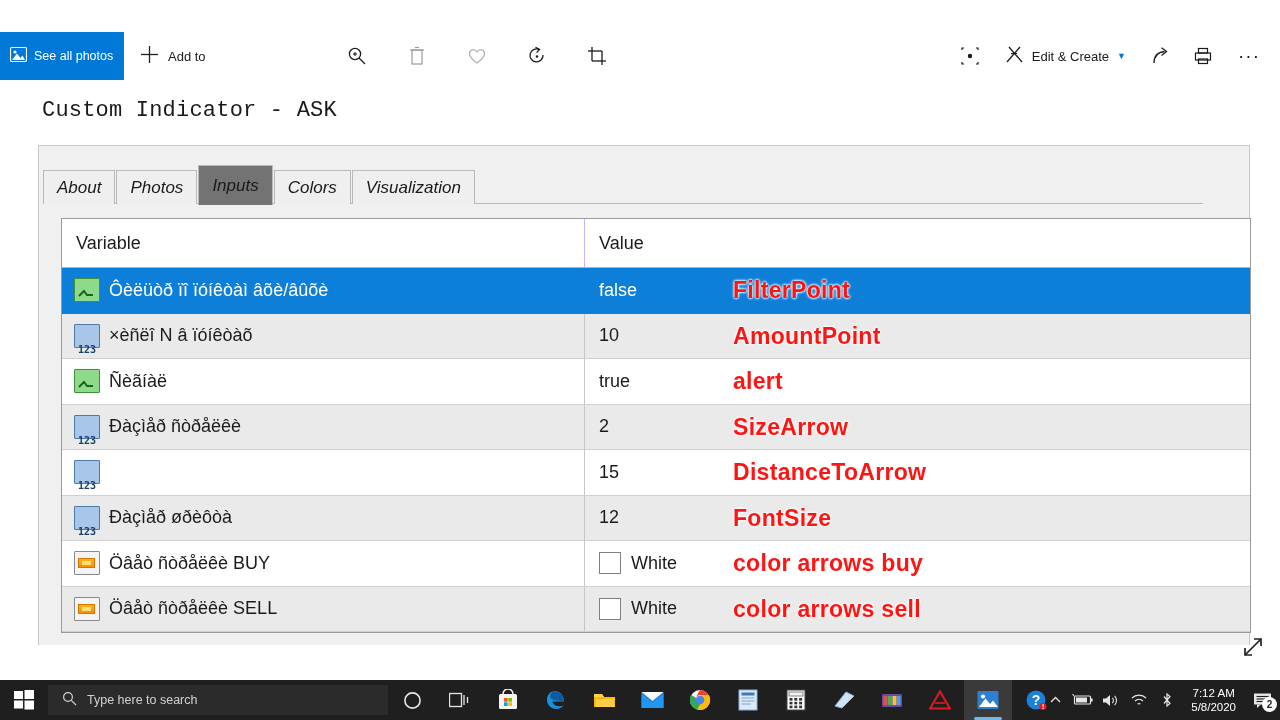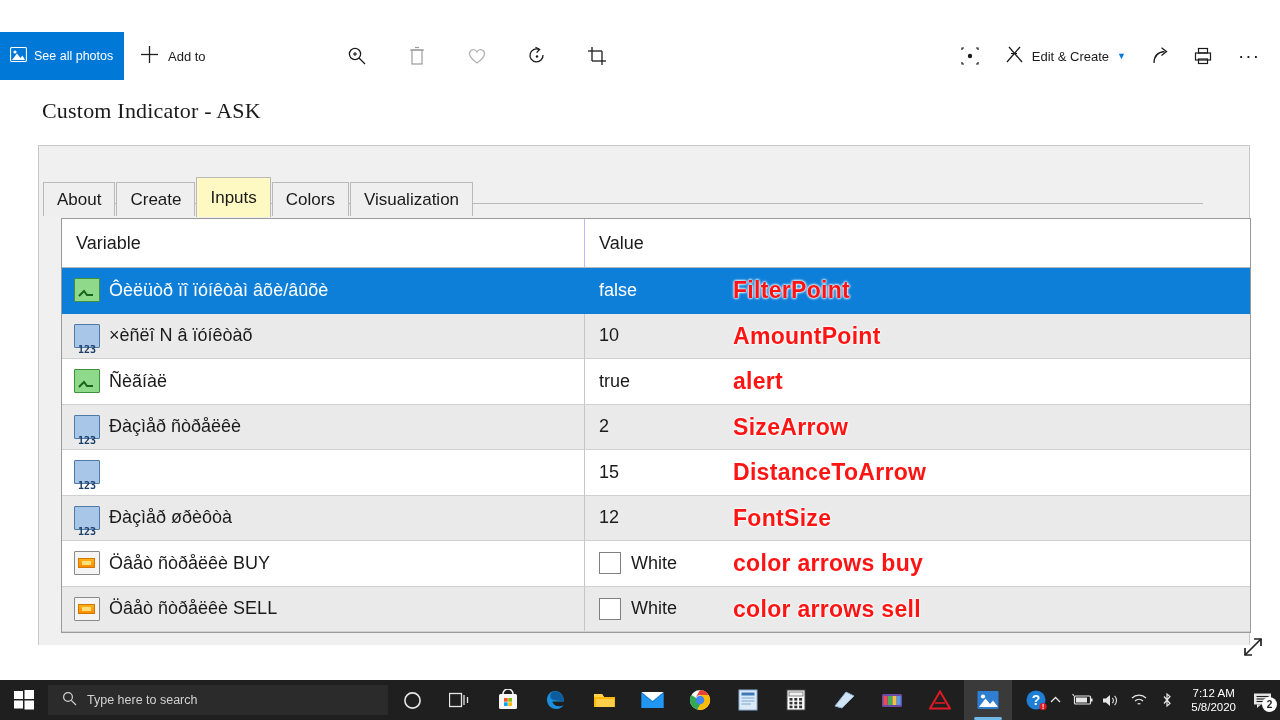--- a/index.html
+++ b/index.html
@@ -57,36 +57,36 @@
   .editcreate .chev{color:#0078d7;font-size:9px;}
   .dots{font-size:19px;color:#1b1b1b;letter-spacing:1px;padding:0 10px;}
 
   
   .imgarea{
     position:absolute;left:0;top:80px;width:1280px;height:590px;background:#fff;
     overflow:hidden;
   }
   .dlg-title{
     position:absolute;left:42px;top:18px;font-size:22px;color:#1a1a1a;
-    font-family:Liberation Serif, serif;letter-spacing:.2px;
+    font-family:Liberation Mono, monospace;letter-spacing:.2px;
   }
   .dlgbox{
     position:absolute;left:38px;top:65px;width:1212px;height:500px;
     background:#f0f0f0;border:1px solid #c8c8c8;border-bottom:none;box-sizing:border-box;
   }
   .tabstrip{
-    position:absolute;left:4px;top:32px;height:38px;display:flex;align-items:flex-end;
+    position:absolute;left:4px;top:20px;height:38px;display:flex;align-items:flex-end;font-style:italic;
   }
   .tab{
     height:34px;background:#efefef;border:1px solid #b9b9b9;border-bottom:none;
     display:flex;align-items:center;padding:0 13px;box-sizing:border-box;
     font-size:17px;color:#1a1a1a;margin-right:1px;
   }
   .tab.active{
-    background:#fef9c3;height:40px;position:relative;z-index:3;border-color:#b9b9b9;
+    background:#737373;height:40px;position:relative;z-index:3;border-color:#b9b9b9;
     margin-bottom:-1px;
   }
   .tabline{
     position:absolute;left:4px;top:57px;width:1160px;height:1px;background:#b9b9b9;
   }
   .grid{
     position:absolute;left:22px;top:72px;width:1190px;height:415px;
     border:1px solid #9a9a9a;background:#fff;box-sizing:border-box;overflow:hidden;
   }
   .grid-head{
@@ -278,21 +278,21 @@
 
     <div class="dlgbox">
 
       <div class="tabline"></div>
 
       <div class="tabstrip">
         <div class="tab">
             <span>About</span>
           </div>
         <div class="tab">
-            <span>Create</span>
+            <span>Photos</span>
           </div>
         <div class="tab active">
             <span>Inputs</span>
           </div>
         <div class="tab">
             <span>Colors</span>
           </div>
         <div class="tab">
             <span>Visualization</span>
           </div>

